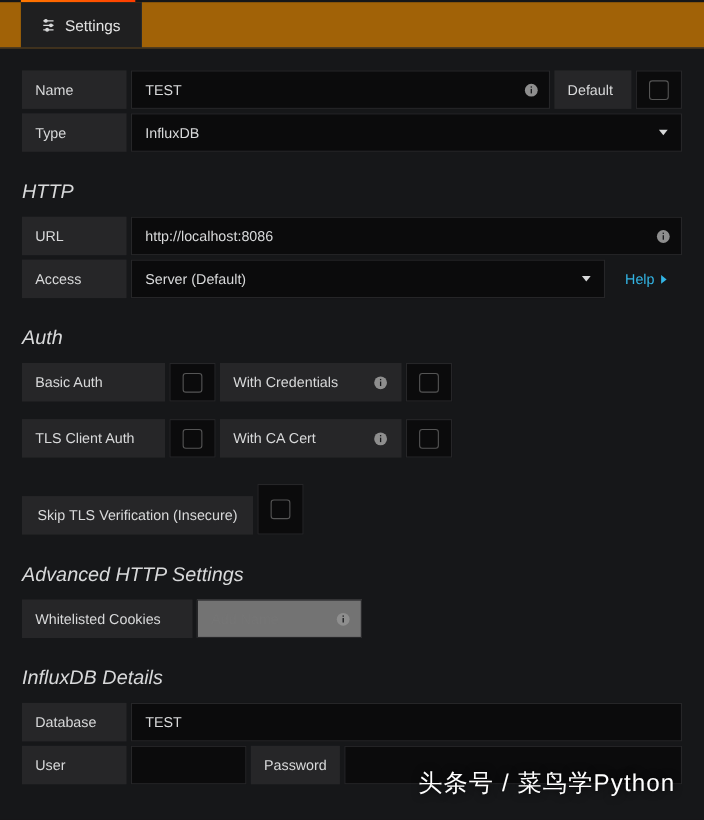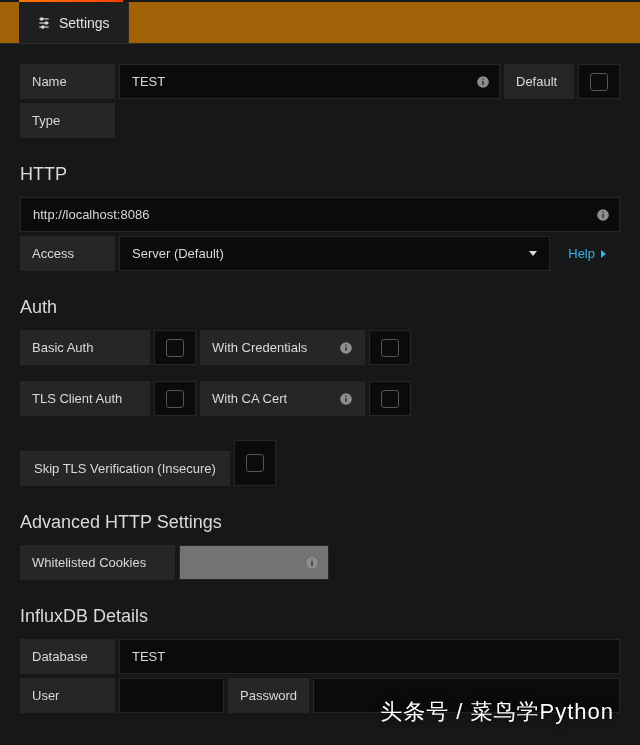--- a/index.html
+++ b/index.html
@@ -54,21 +54,21 @@
 .caret { width: 0; height: 0; border-left: 4px solid transparent; border-right: 4px solid transparent; border-top: 5px solid #d8d9da; }
 .check-cell {
   background: #0b0b0c; border: 1px solid #262628;
   width: 42px; display: flex; align-items: center; justify-content: center;
 }
 .checkbox {
   width: 18px; height: 18px; border: 1px solid #555;
   border-radius: 3px; background: #0b0b0c;
   cursor: pointer;
 }
-.section-title { font-size: 18px; color: #d8d9da; margin: 26px 0 12px 0; font-weight: 400; }
+.section-title { font-size: 18px; color: #d8d9da; margin: 26px 0 12px 0; font-weight: 400; font-style: italic; }
 .help-link {
   display: flex; align-items: center; gap: 6px;
   padding: 10px 14px; color: #33b5e5;
   font-size: 13px; cursor: pointer;
 }
 .tri-right { width: 0; height: 0; border-top: 4px solid transparent; border-bottom: 4px solid transparent; border-left: 5px solid #33b5e5; }
 .auth-grid { display: flex; flex-direction: column; gap: 16px; }
 .auth-row { display: flex; gap: 4px; }
 .auth-label {
   background: #262628; color: #d8d9da;
@@ -127,24 +127,29 @@
         </svg>
     </div>
     <div class="form-label" style="min-width:70px">Default</div>
     <div class="check-cell">
       <div class="checkbox"></div>
     </div>
   </div>
 
   <div class="form-row">
     <div class="form-label">Type</div>
+    <div class="dropdown" style="flex:1">
+      <span>InfluxDB</span>
+      <span class="caret"></span>
+    </div>
   </div>
 
   <div class="section-title">HTTP</div>
   <div class="form-row">
+    <div class="form-label">URL</div>
     <div class="input-wrap">
       <input class="form-input with-info" value="http://localhost:8086" style="">
       <svg class="info-icon" viewBox="0 0 24 24">
           <circle cx="12" cy="12" r="10"></circle>
           <rect x="11" y="10" width="2" height="7" fill="#161719"></rect>
           <rect x="11" y="6" width="2" height="2" fill="#161719"></rect>
         </svg>
     </div>
   </div>
   <div class="form-row">

